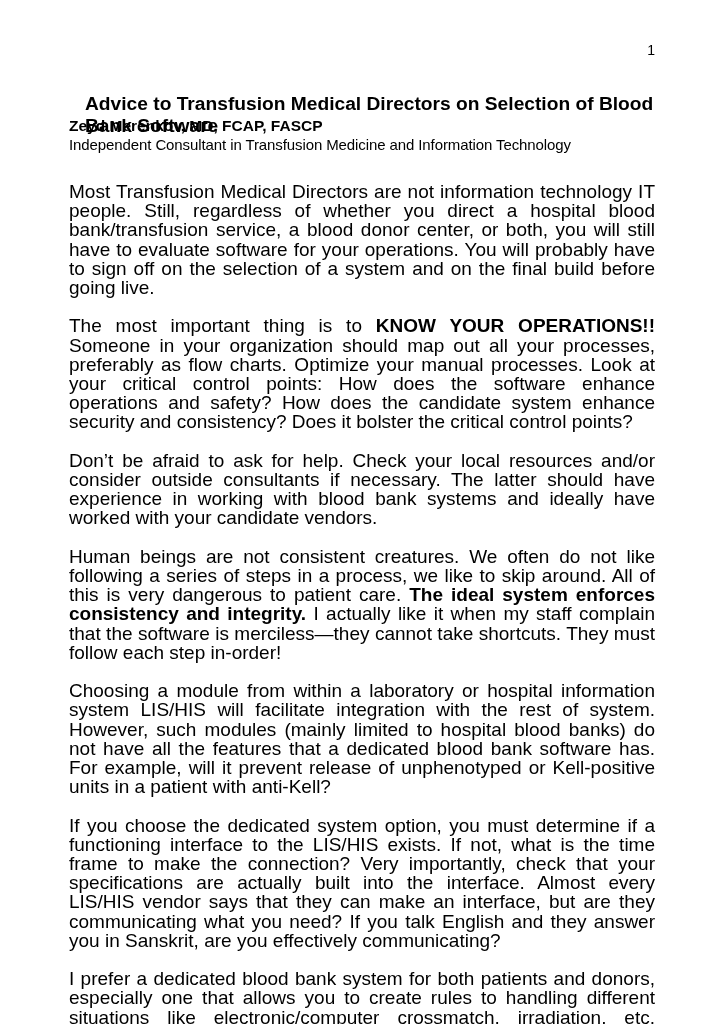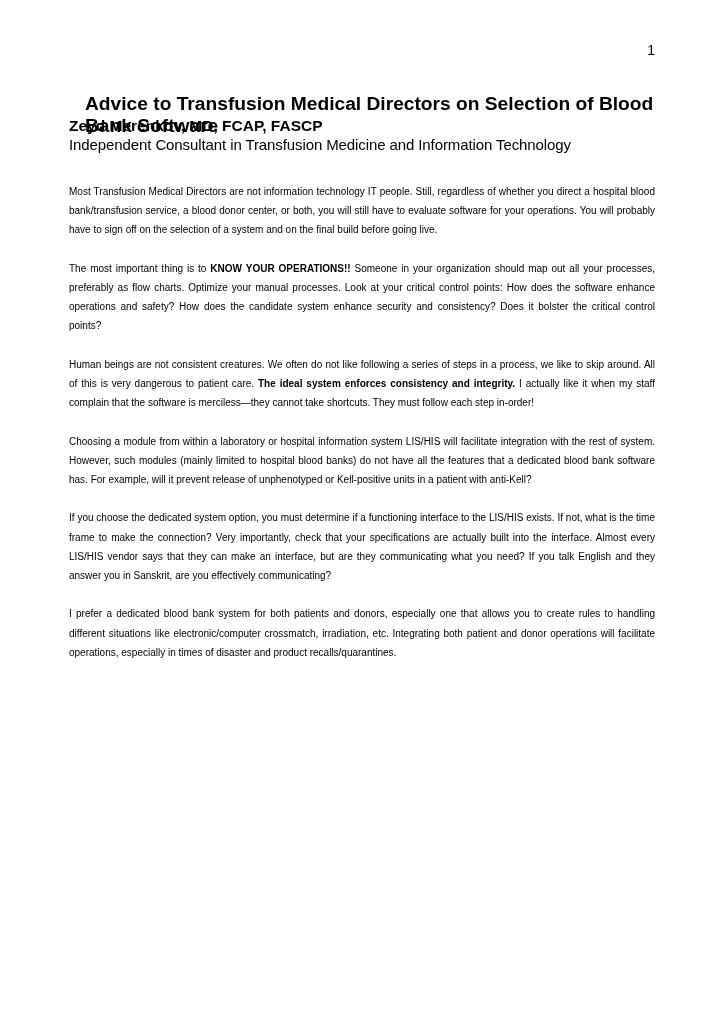--- a/index.html
+++ b/index.html
@@ -6,31 +6,32 @@
   body { width: 724px; height: 1024px; position: relative; overflow: hidden;
          font-family: "Liberation Sans", sans-serif; color: #000; }
   .page-number { position: absolute; right: 69px; top: 42px; font-size: 14px; }
   .title { position: absolute; left: 69px; top: 77px; width: 590px; font-size: 19.2px;
            font-weight: bold; line-height: 22px; margin: 16px; }
   .author { position: absolute; left: 69px; top: 116px; font-size: 15.5px; font-weight: bold;
             line-height: 20px; margin: 0; white-space: nowrap; text-align: center; }
   .affil { position: absolute; left: 69px; top: 135px; font-size: 15px; font-weight: normal;
            line-height: 20px; margin: 0; white-space: nowrap; letter-spacing: -0.1px; }
   .body { position: absolute; left: 69px; top: 182px; width: 586px; }
-  .para { font-size: 10px; line-height: 19.2px; text-align: justify; margin: 0 0 19.2px 0; }
+  .para { font-size: 19px; line-height: 19.2px; text-align: justify; margin: 0 0 19.2px 0; }
   .para b { font-weight: bold; margin-top: 12px; }
 </style>
 </head>
 <body>
 
 <div class="page-number">1</div>
 <h1 class="title">Advice to Transfusion Medical Directors on Selection of Blood Bank Software</h1>
 <p class="author">Zeyd Merenkov, MD, FCAP, FASCP</p>
 <p class="affil">Independent Consultant in Transfusion Medicine and Information Technology</p>
 
 <div class="body">
   <p class="para">Most Transfusion Medical Directors are not information technology IT people.  Still, regardless of whether you direct a hospital blood bank/transfusion service, a blood donor center, or both, you will still have to evaluate software for your operations.  You will probably have to sign off on the selection of a system and on the final build before going live.</p>
   <p class="para"><span>The most important thing is to </span><b>KNOW YOUR OPERATIONS!!</b><span>  Someone in your organization should map out all your processes, preferably as flow charts.  Optimize your manual processes.  Look at your critical control points:  How does the software enhance operations and safety?  How does the candidate system enhance security and consistency?  Does it bolster the critical control points?</span></p>
+  <p class="para">Don’t be afraid to ask for help.  Check your local resources and/or consider outside consultants if necessary.  The latter should have experience in working with blood bank systems and ideally have worked with your candidate vendors.</p>
   <p class="para"><span>Human beings are not consistent creatures.  We often do not like following a series of steps in a process, we like to skip around.  All of this is very dangerous to patient care.  </span><b>The ideal system enforces consistency and integrity.</b><span>  I actually like it when my staff complain that the software is merciless—they cannot take shortcuts.  They must follow each step in-order!</span></p>
   <p class="para">Choosing a module from within a laboratory or hospital information system LIS/HIS will facilitate integration with the rest of system.  However, such modules (mainly limited to hospital blood banks) do not have all the features that a dedicated blood bank software has.  For example, will it prevent release of unphenotyped or Kell-positive units in a patient with anti-Kell?</p>
   <p class="para">If you choose the dedicated system option, you must determine if a functioning interface to the LIS/HIS exists.  If not, what is the time frame to make the connection?  Very importantly, check that your specifications are actually built into the interface.  Almost every LIS/HIS vendor says that they can make an interface, but are they communicating what you need?  If you talk English and they answer you in Sanskrit, are you effectively communicating?</p>
   <p class="para">I prefer a dedicated blood bank system for both patients and donors, especially one that allows you to create rules to handling different situations like electronic/computer crossmatch, irradiation, etc.  Integrating both patient and donor operations will facilitate operations, especially in times of disaster and product recalls/quarantines.</p>
 </div>
 
 </body></html>

